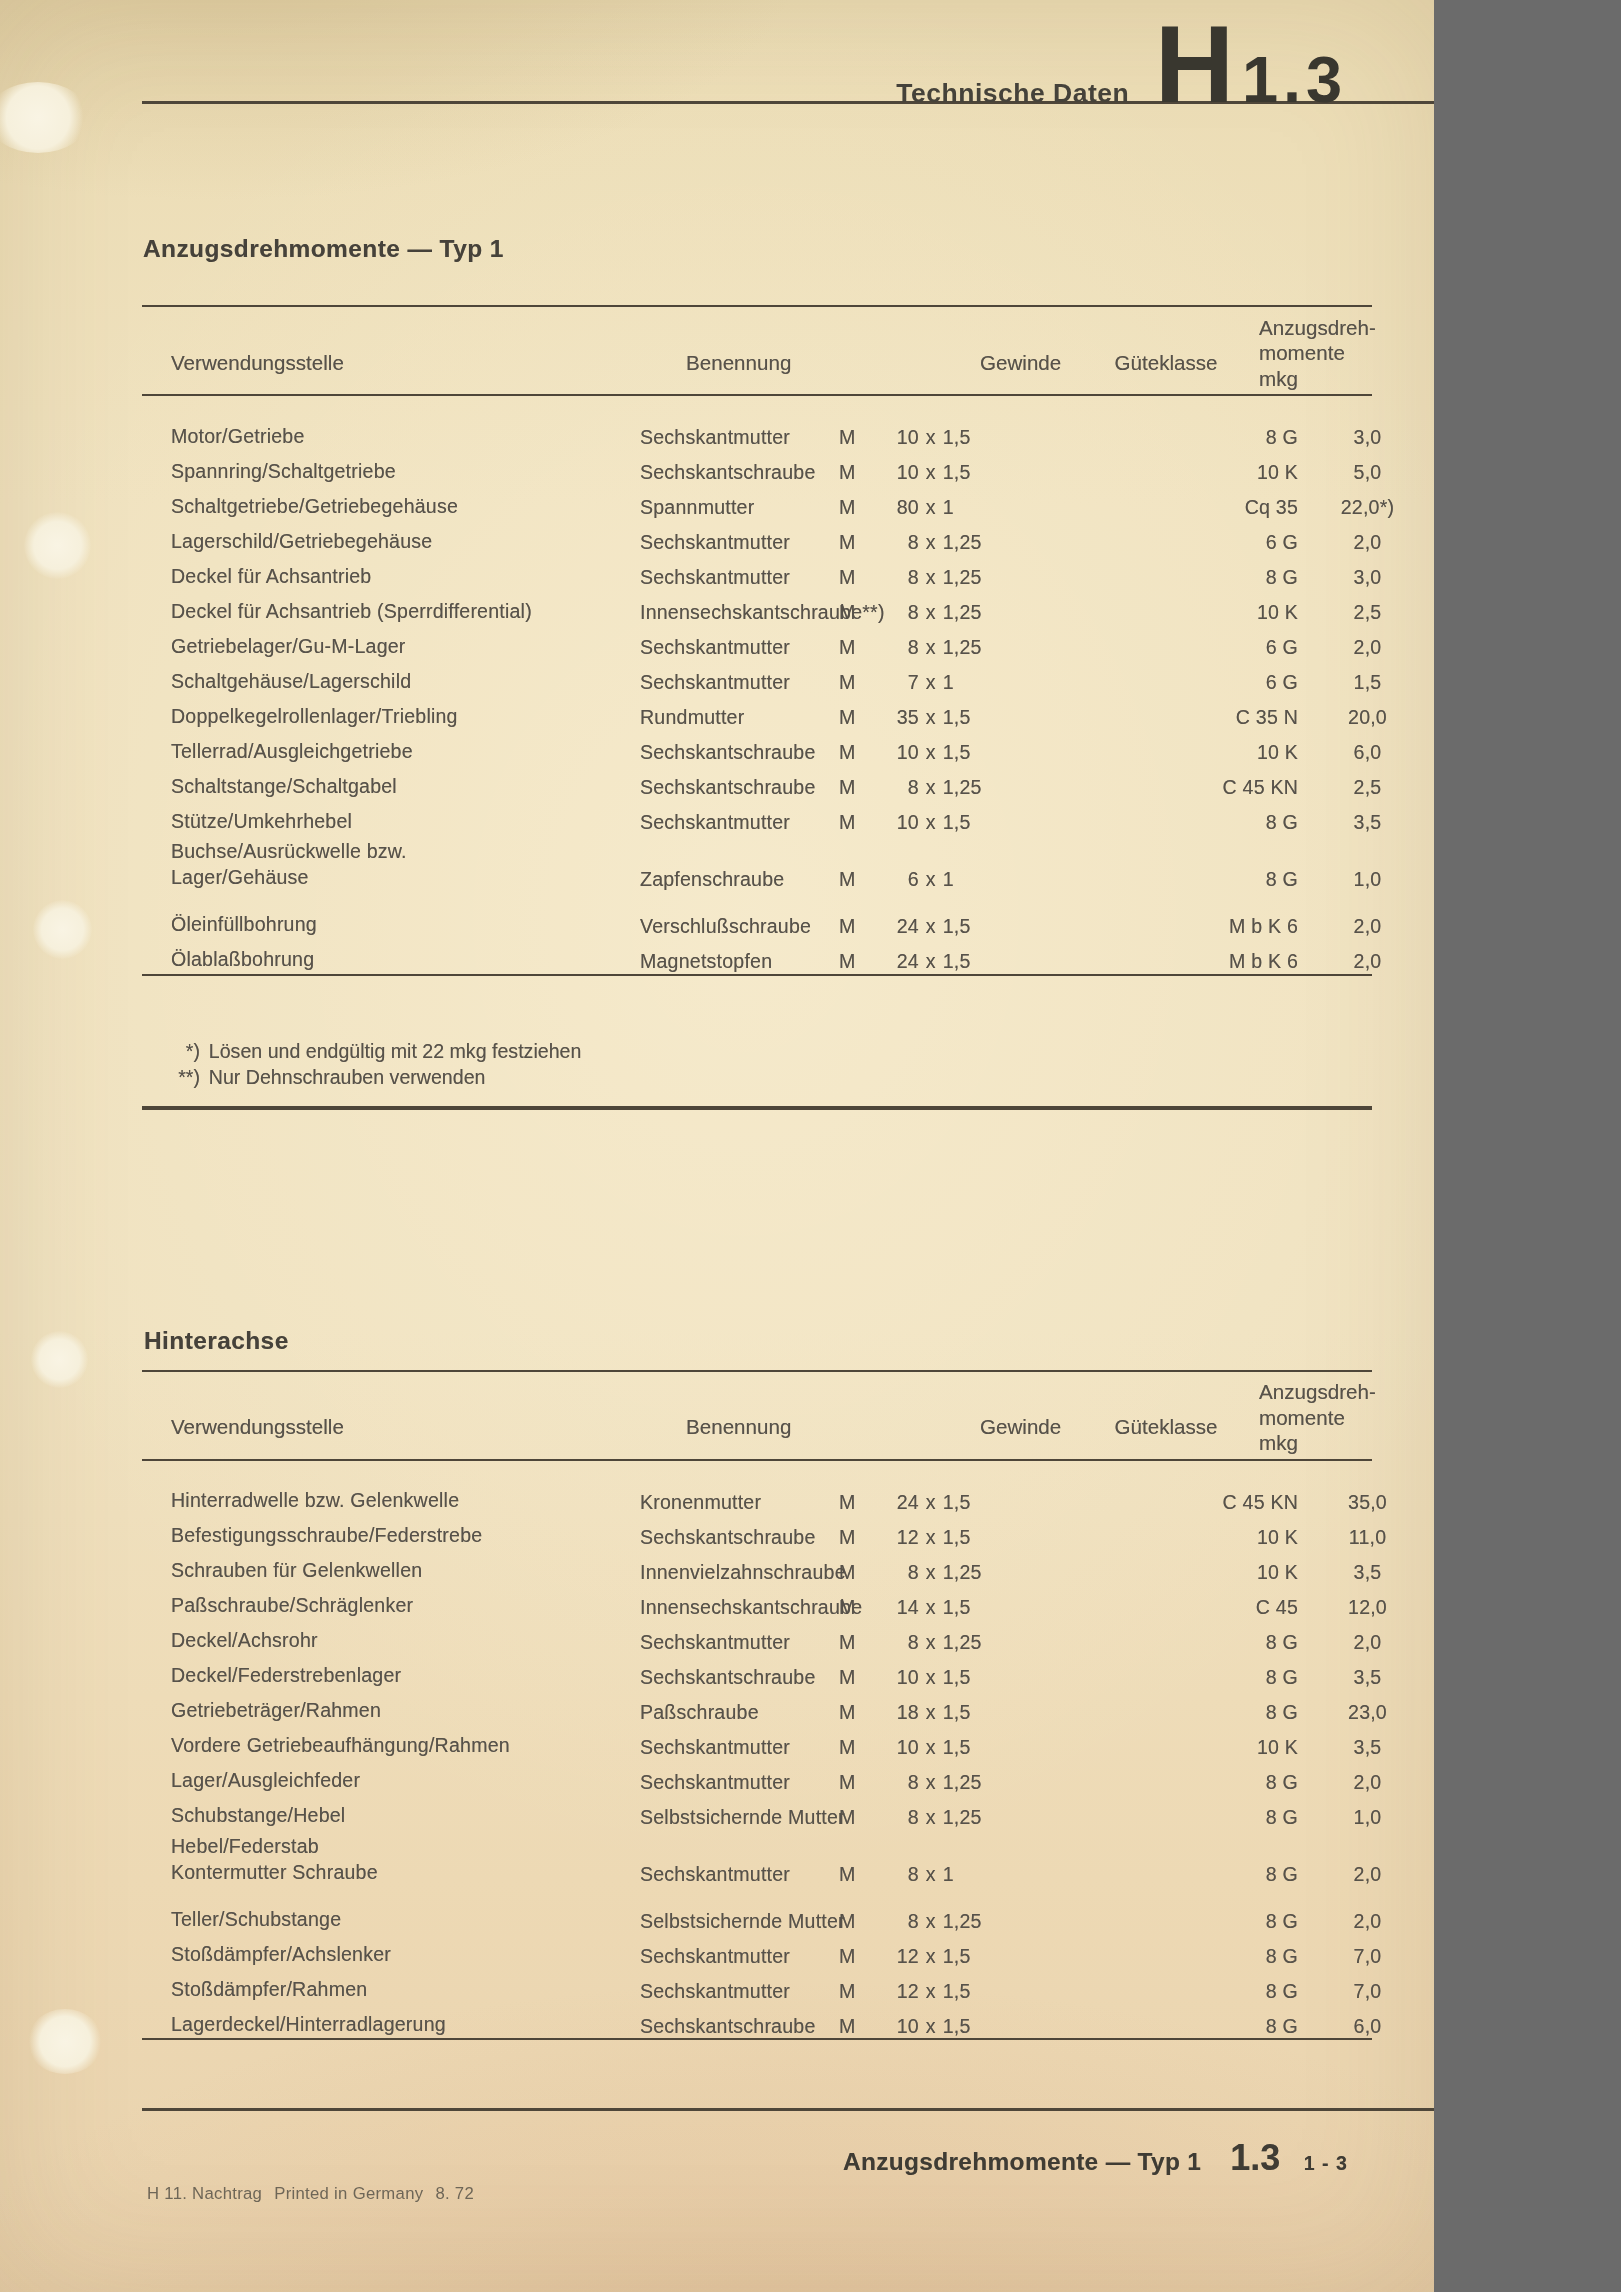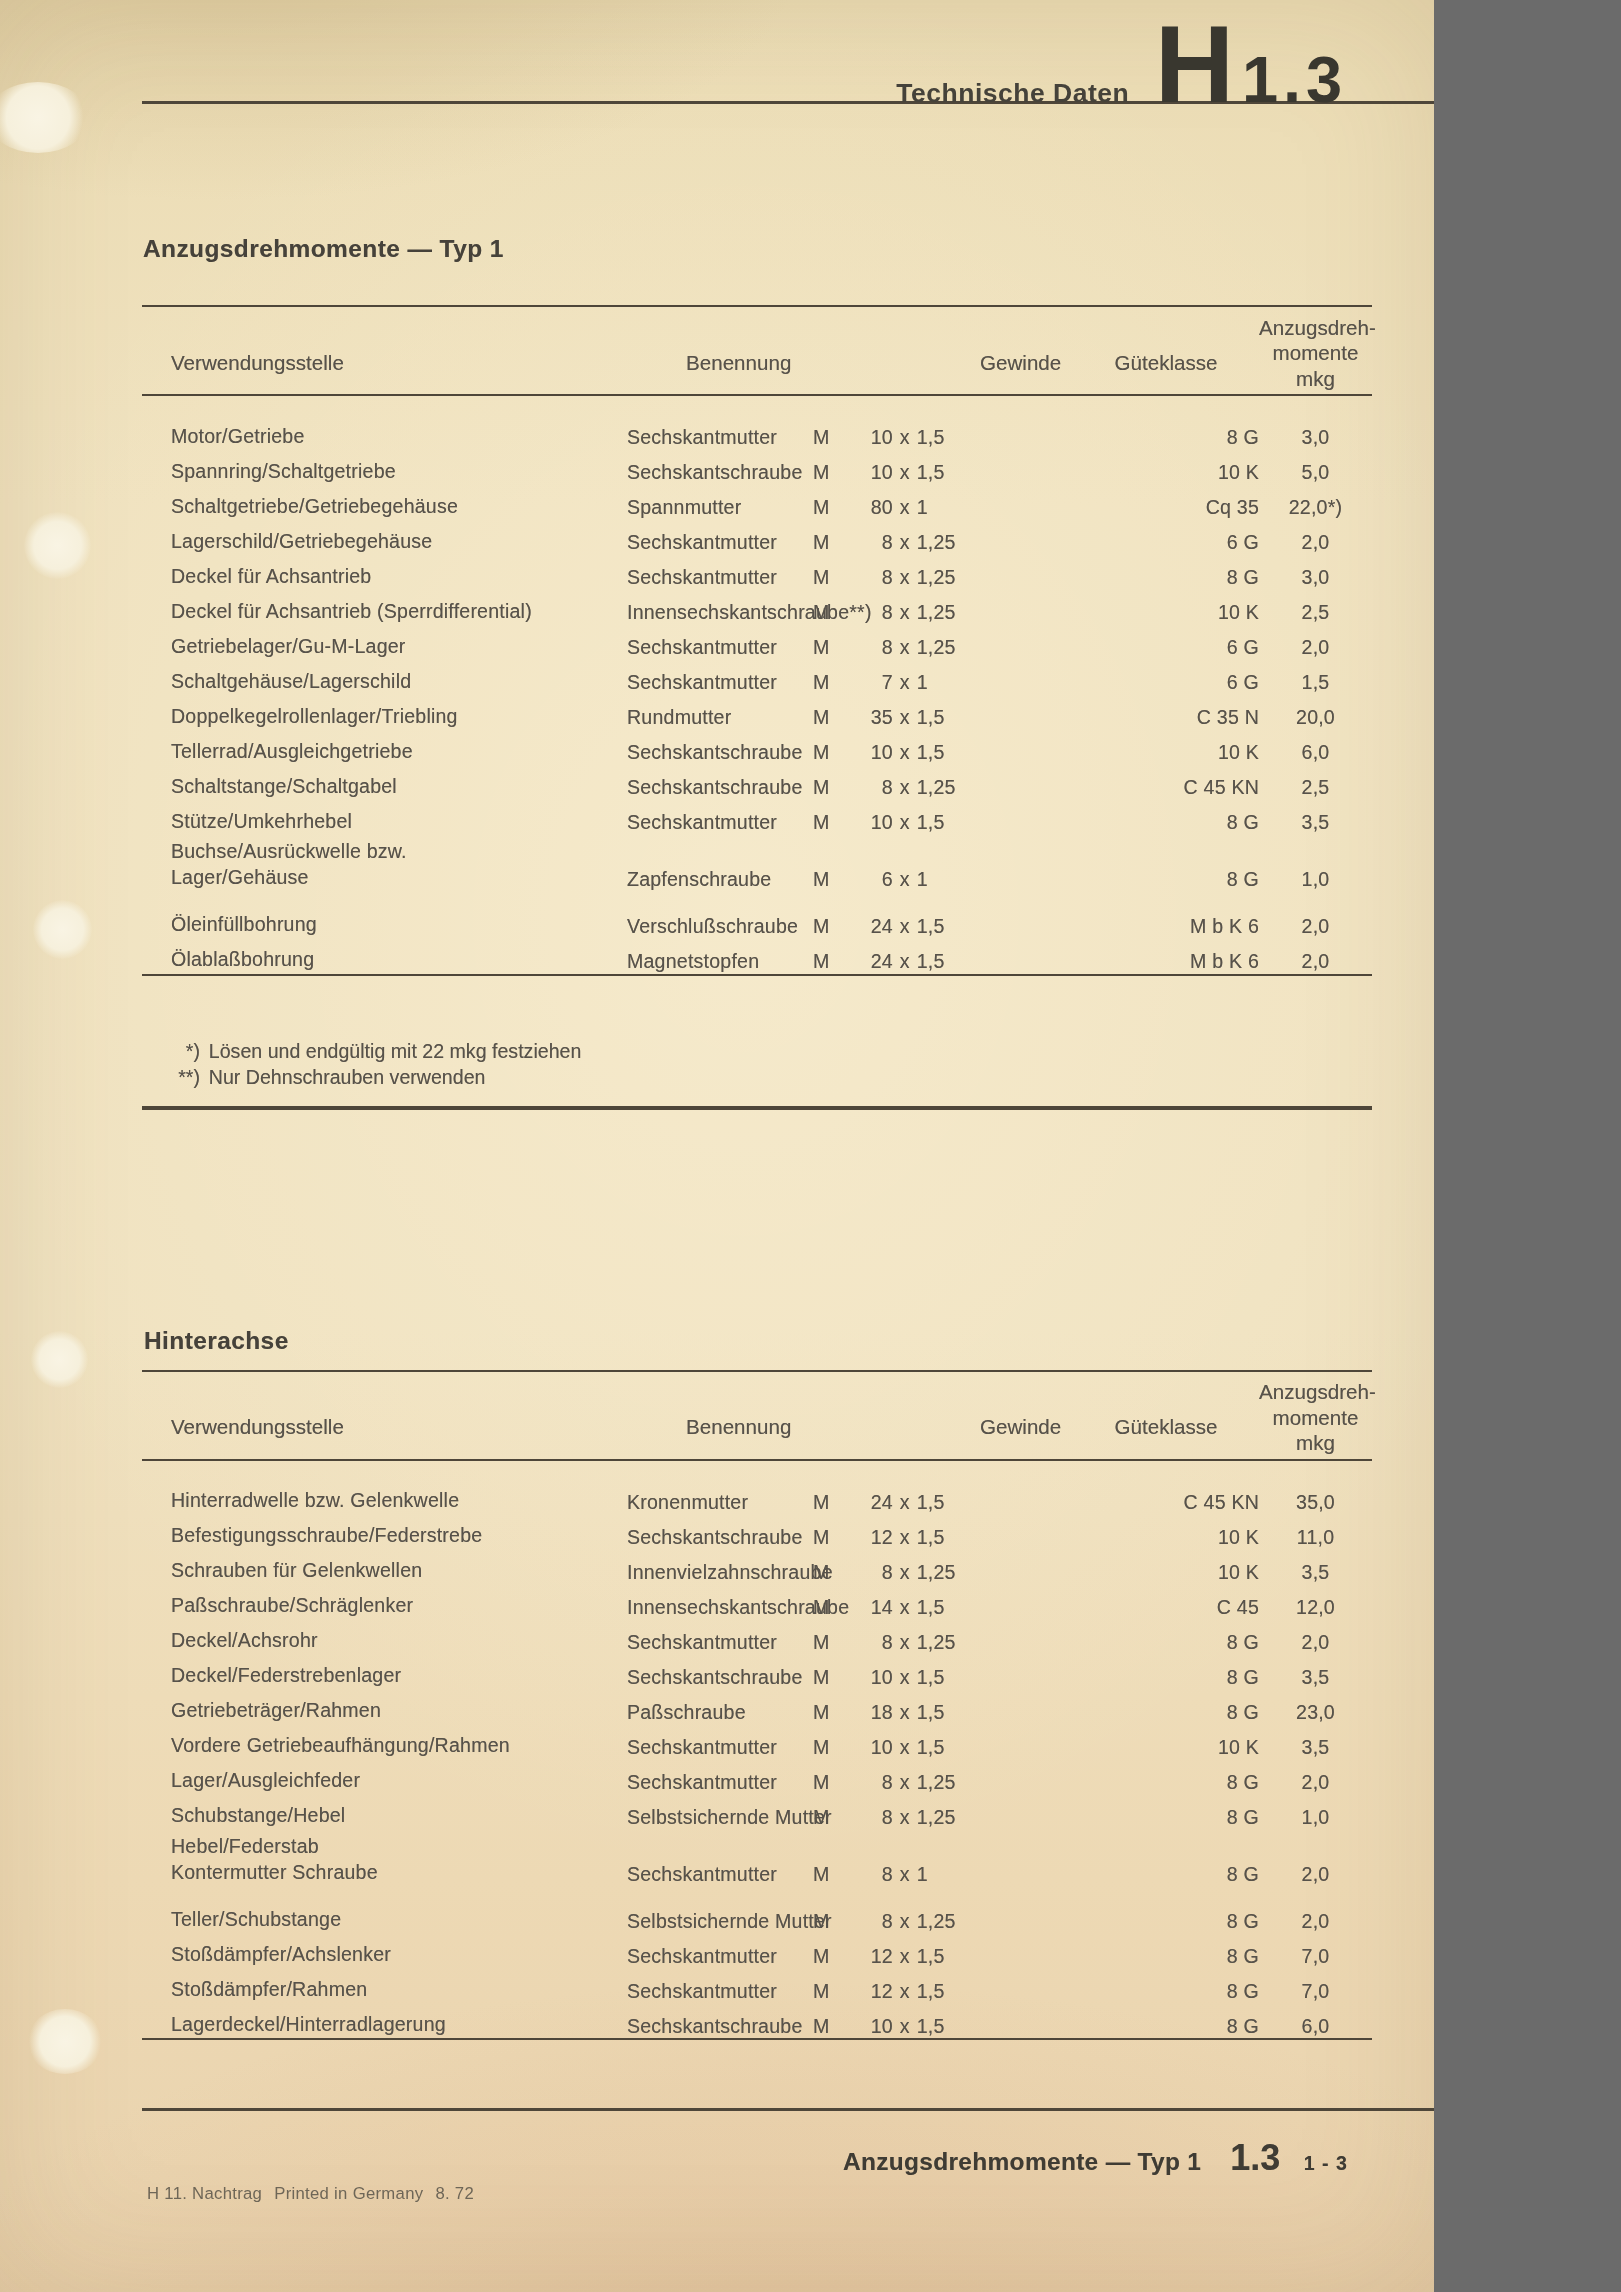--- a/index.html
+++ b/index.html
@@ -52,24 +52,24 @@
   .title, .section, .footnotes, .footer-right { text-shadow: 0 0 0.5px rgba(87,82,74,0.55); }
 
   .table { border-top: 2.9px solid var(--rule); border-bottom: 2.9px solid var(--rule); padding-bottom: 12.7px; }
   .thead, .trow { display: grid; grid-template-columns: 485px 186px 260px 186px 113px; align-items: end; }
   .thead { border-bottom: 2.9px solid var(--rule); min-height: 79px; padding-top: 7.8px; font-size: 20.6px; }
   .th        { padding-bottom: 19.6px; }
   .th-use    { padding-left: 29px; }
   .th-name   { padding-left: 59px; }
   .th-thread { padding-left: 167px; }
   .th-grade  { text-align: center; padding-bottom: 19.6px; }
-  .th-torque { text-align: center; line-height: 25.5px; padding-bottom: 2.9px; }
+  .th-torque { line-height: 25.5px; padding-bottom: 2.9px; }
 
   .tbody { padding-top: 5.9px; }
-  .trow { height: 35px; font-size: 19.6px; white-space: nowrap; letter-spacing: 0.2px; }
+  .trow { height: 35px; font-size: 19.6px; white-space: nowrap; letter-spacing: 0.2px; gap: 13px; }
   .trow.two-line { height: 62px; }
   .trow.gap { margin-top: 6.9px; }
   .c-use   { padding-left: 29px; line-height: 26.5px; }
   .c-grade  { text-align: right; margin-top: 24px; }
   .c-torque { text-align: center; }
   .th-size { display: inline-block; width: 27.4px; text-align: right; margin-left: 36px; }
   .th-x    { display: inline-block; margin: 0 6.9px; }
 
   .footnotes { position: absolute; left: 165px; top: 1039px; font-size: 19.6px; line-height: 25.5px; }
   .fn-mark { display: inline-block; width: 35px; text-align: right; margin-right: 8.8px; }

